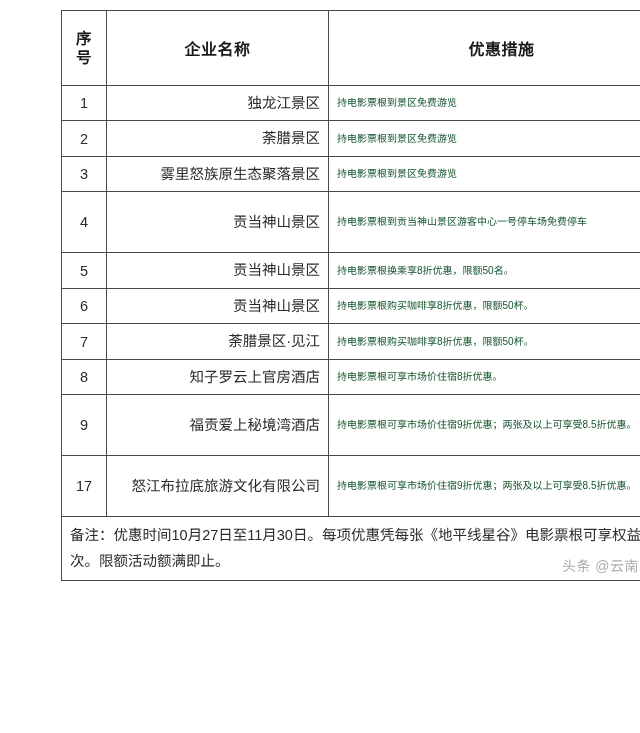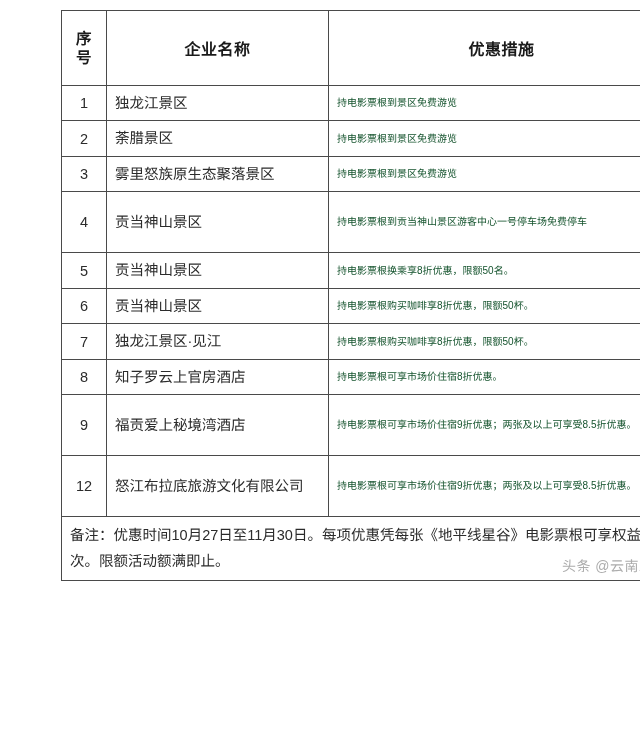--- a/index.html
+++ b/index.html
@@ -73,21 +73,21 @@
 
   
   td.c-idx {
     text-align: center;
     font-size: 14.5px;
     color: #2b2b2b;
     padding-left: 2px;
     padding-right: 2px;
   }
   td.c-name {
-    text-align: left;
+    text-align: right;
     font-size: 14.5px;
     line-height: 1.55;
     color: #2b2b2b;
   }
   td.c-desc {
     text-align: left;
     font-size: 10px;
     line-height: 1.6;
     color: #14532d;
     padding-left: 9px;
@@ -168,35 +168,35 @@
           <td class="c-name">贡当神山景区</td>
           <td class="c-desc">持电影票根换乘享8折优惠，限额50名。</td>
         </tr>
         <tr class="r-6">
           <td class="c-idx">6</td>
           <td class="c-name">贡当神山景区</td>
           <td class="c-desc">持电影票根购买咖啡享8折优惠，限额50杯。</td>
         </tr>
         <tr class="r-7">
           <td class="c-idx">7</td>
-          <td class="c-name">独龙江景区·见江</td>
+          <td class="c-name">荼腊景区·见江</td>
           <td class="c-desc">持电影票根购买咖啡享8折优惠，限额50杯。</td>
         </tr>
         <tr class="r-8">
           <td class="c-idx">8</td>
           <td class="c-name">知子罗云上官房酒店</td>
           <td class="c-desc">持电影票根可享市场价住宿8折优惠。</td>
         </tr>
         <tr class="r-9">
           <td class="c-idx">9</td>
           <td class="c-name">福贡爱上秘境湾酒店</td>
           <td class="c-desc">持电影票根可享市场价住宿9折优惠；两张及以上可享受8.5折优惠。</td>
         </tr>
         <tr class="r-10">
-          <td class="c-idx">12</td>
+          <td class="c-idx">17</td>
           <td class="c-name">怒江布拉底旅游文化有限公司</td>
           <td class="c-desc">持电影票根可享市场价住宿9折优惠；两张及以上可享受8.5折优惠。</td>
         </tr>
         <tr class="r-note">
           <td class="c-note" colspan="3">
             <span>备注：优惠时间10月27日至11月30日。每项优惠凭每张《地平线星谷》电影票根可享权益一次。限额活动额满即止。</span>
             <span class="watermark">头条 @云南发布</span>
           </td>
         </tr>
       </tbody>

